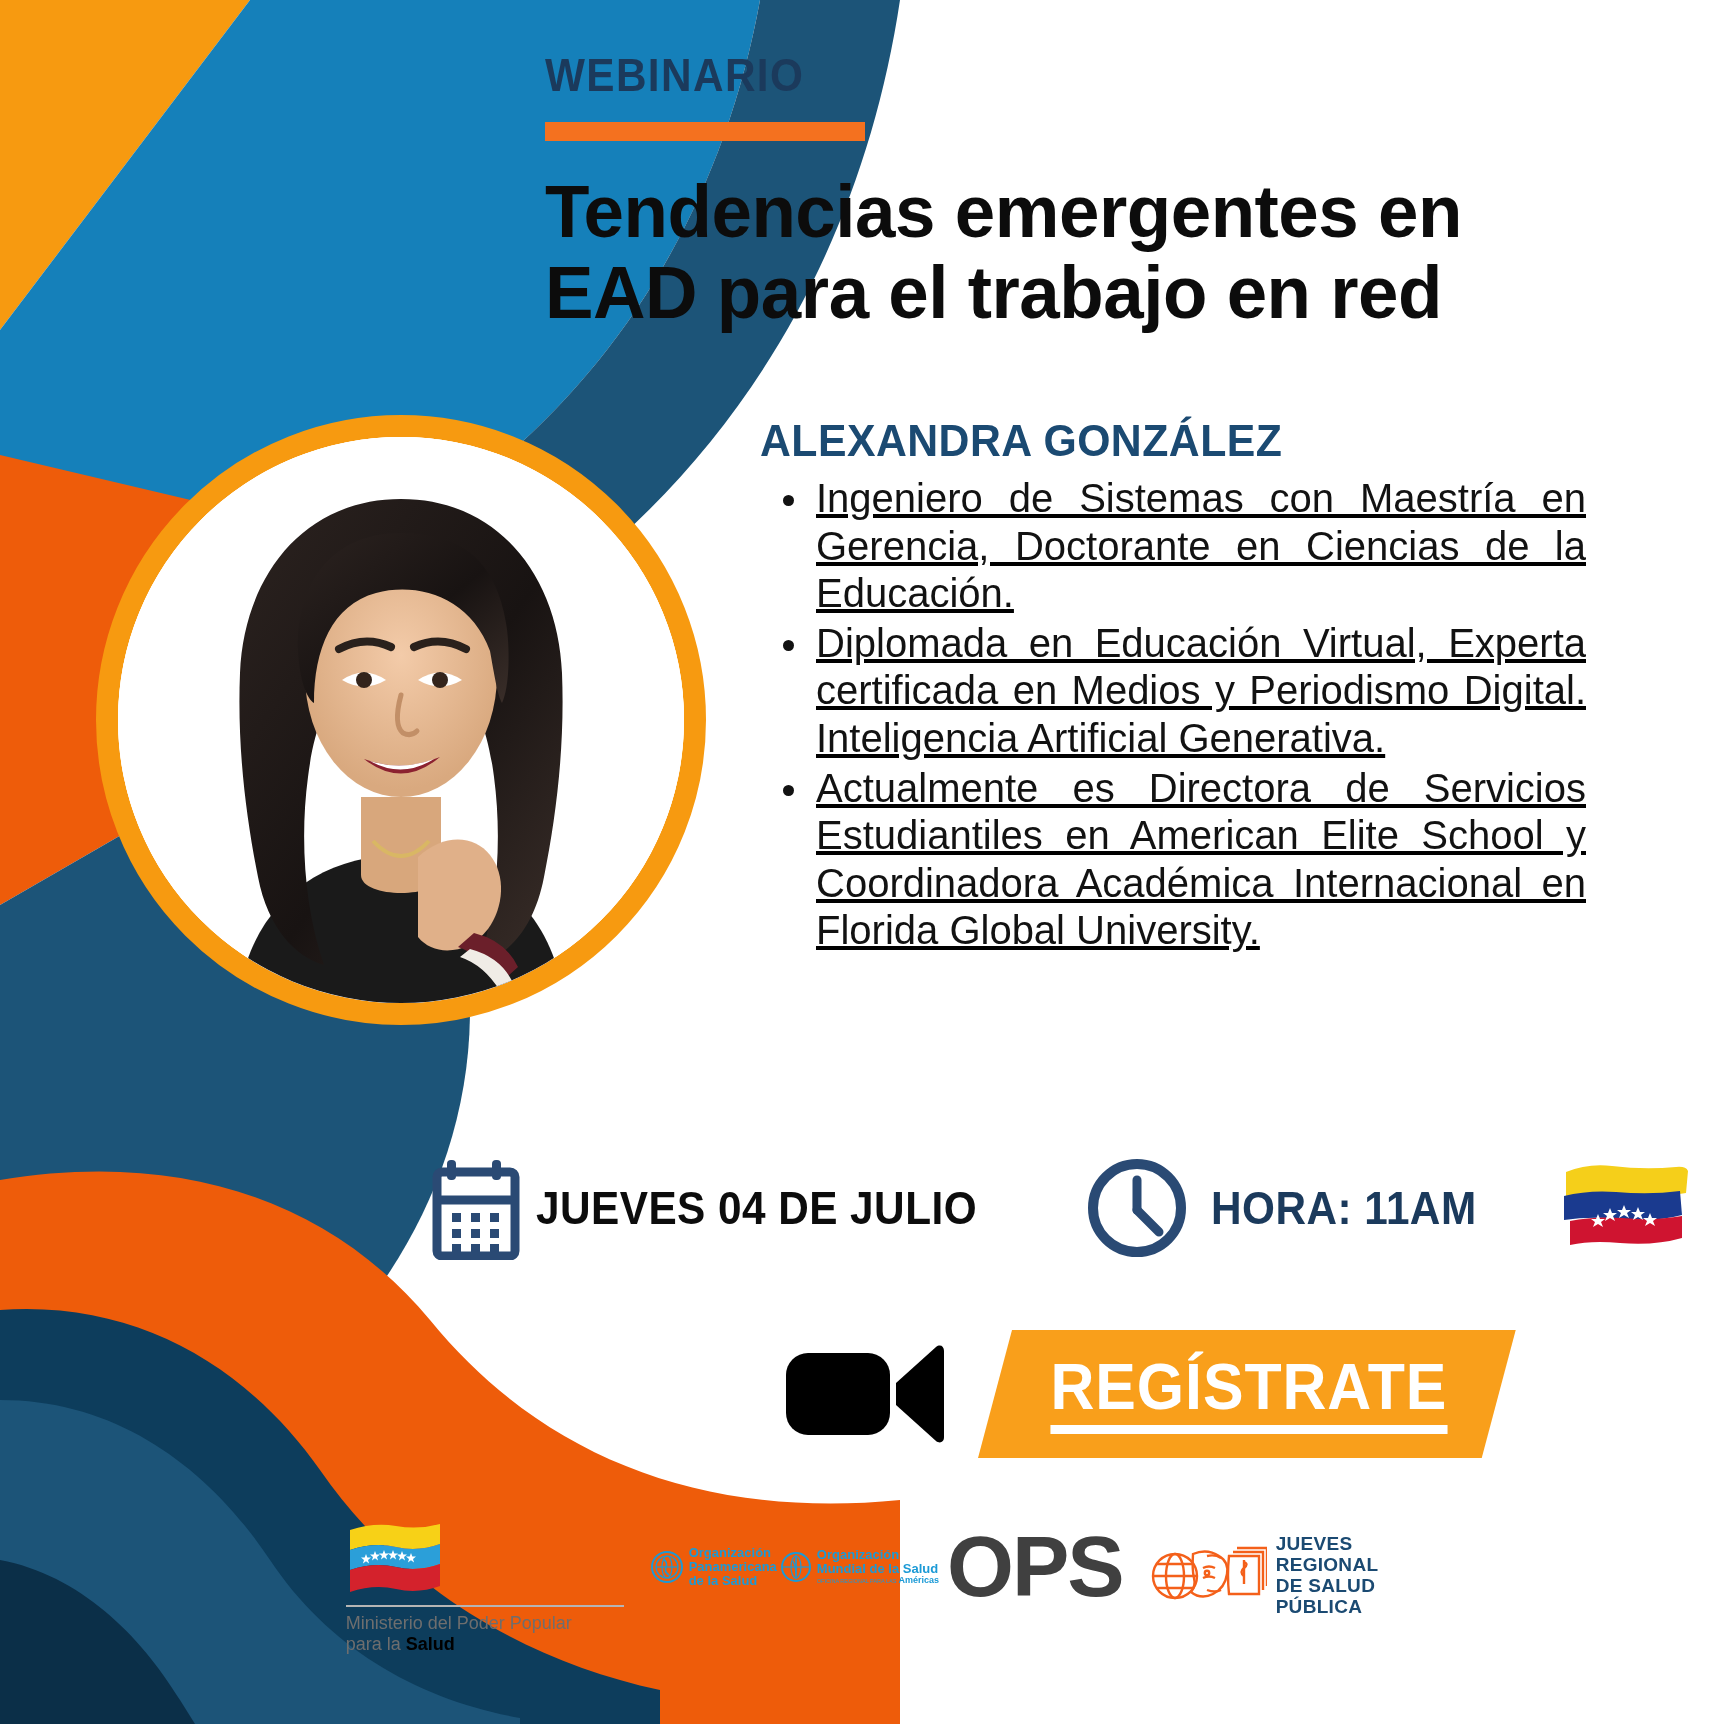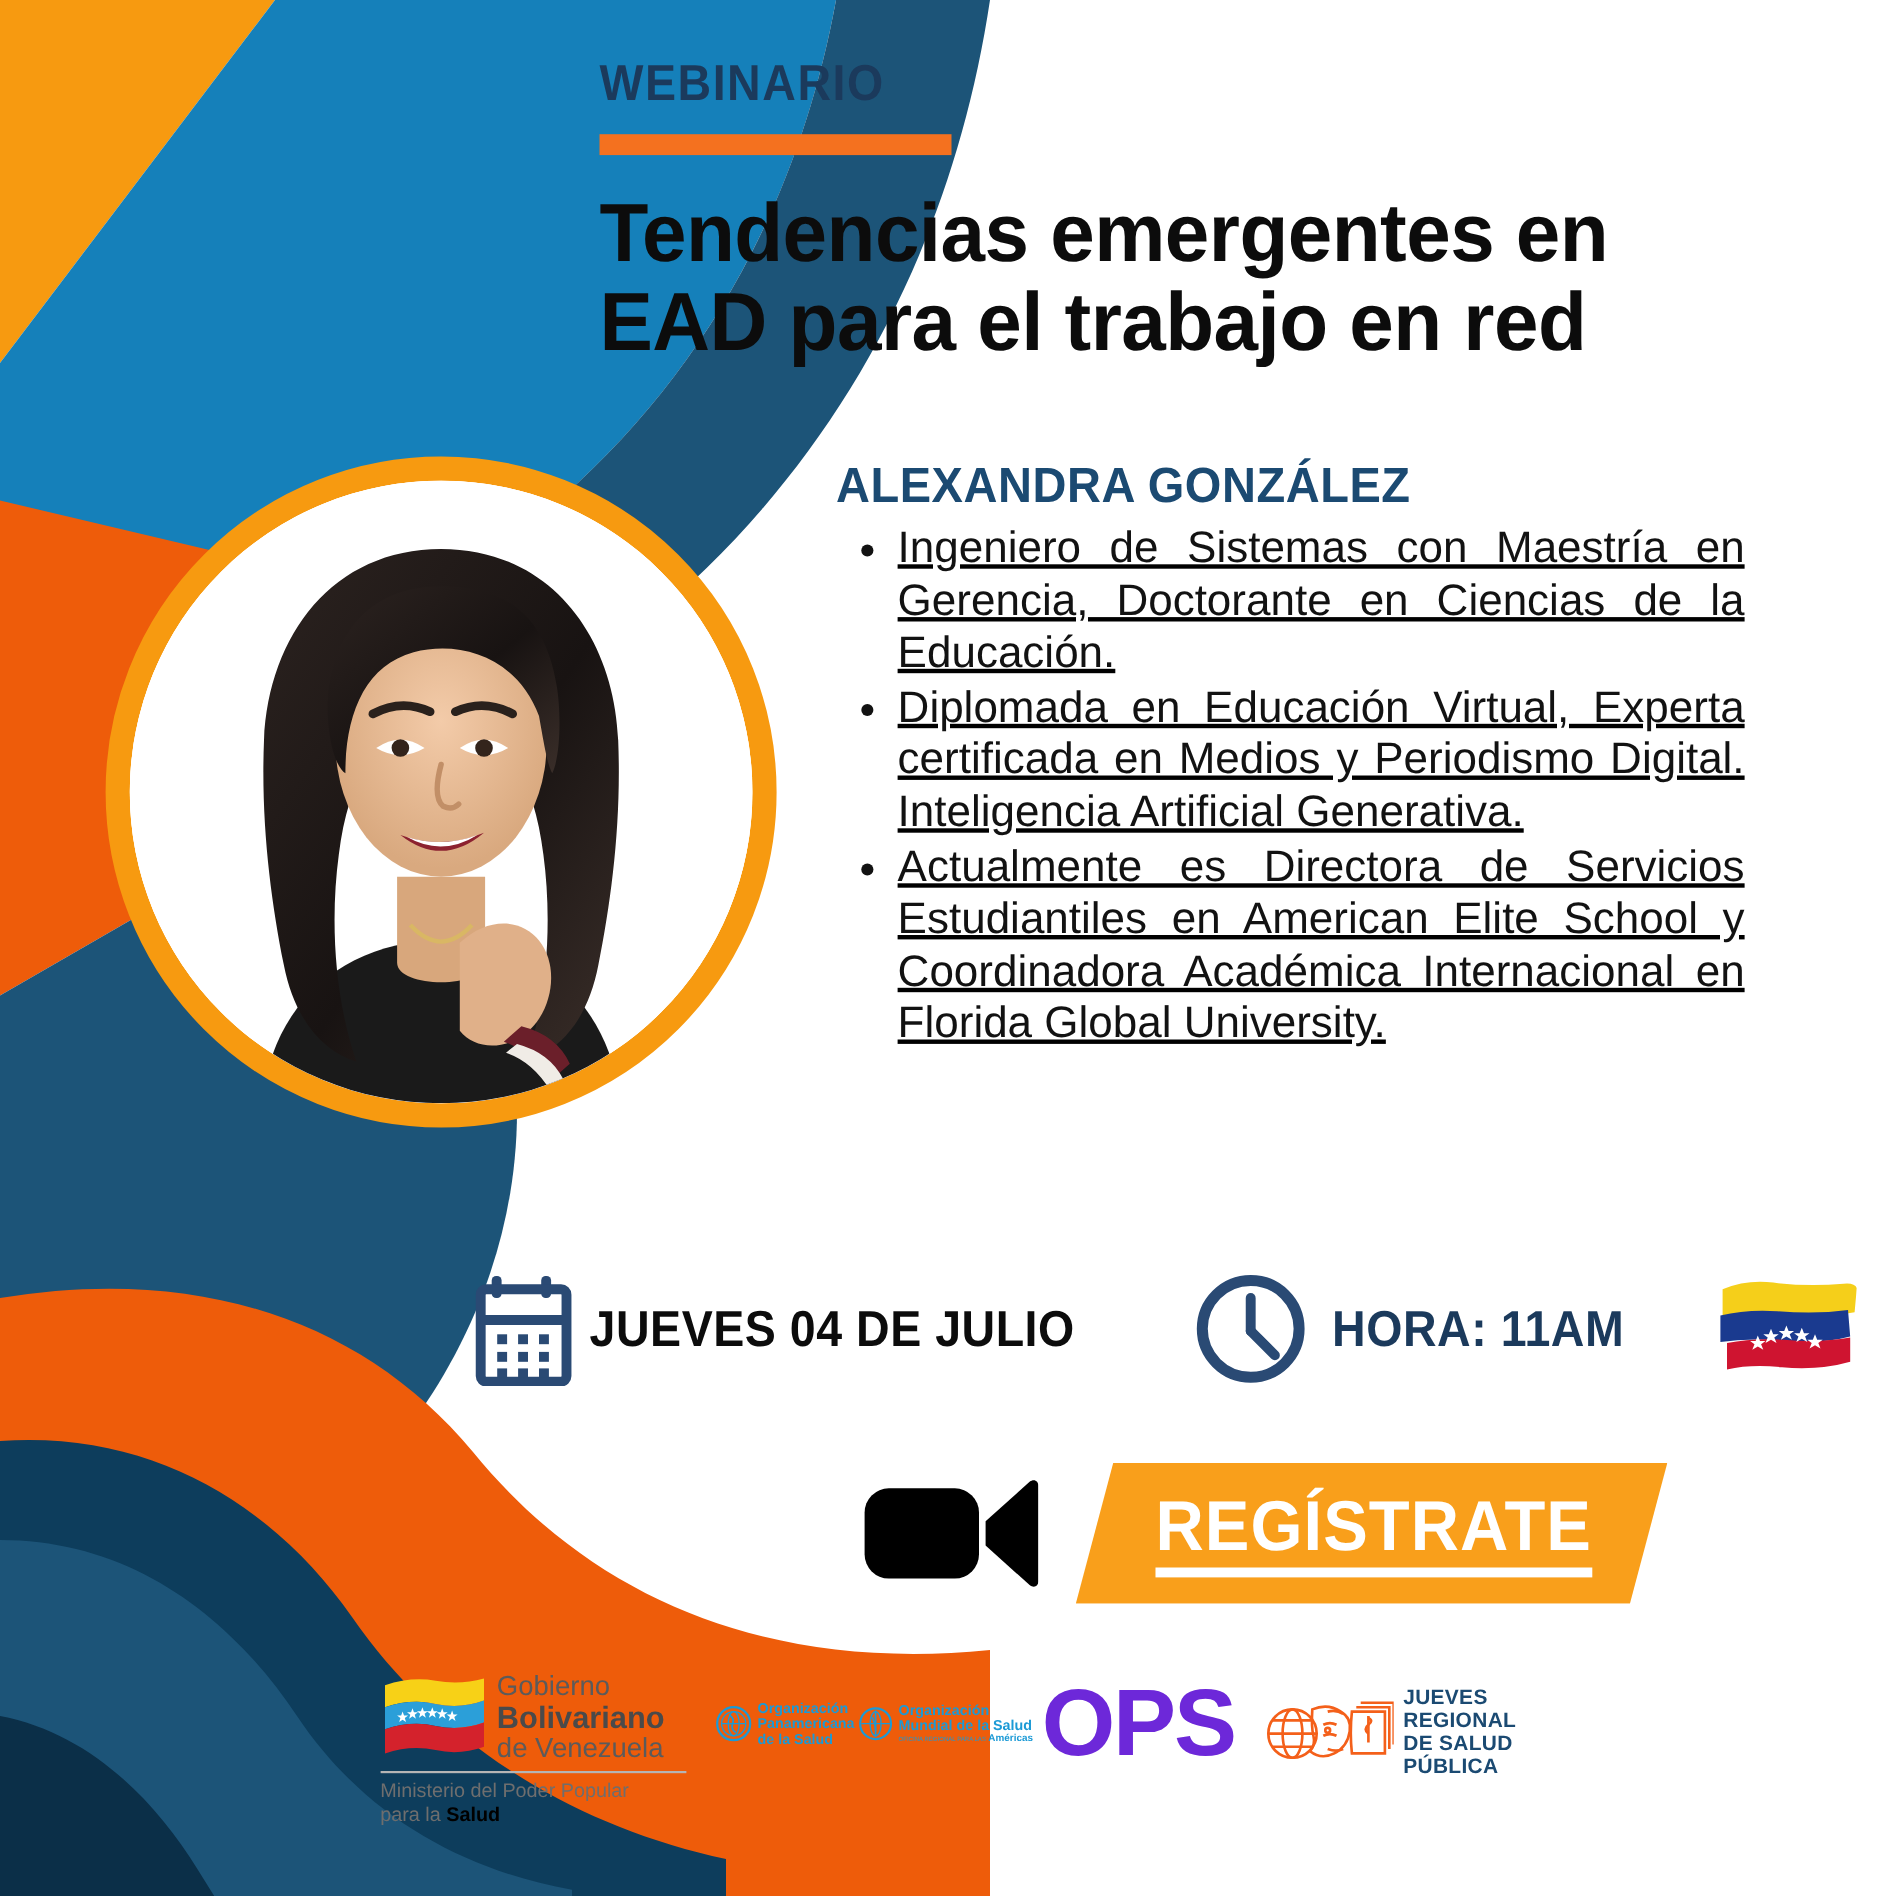--- a/index.html
+++ b/index.html
@@ -169,21 +169,21 @@
 
   .ops-logo{display:flex;align-items:center;gap:8px;margin-top:10px;}
   .ops-marks{display:flex;flex-direction:row;gap:3px;}
   .ops-mark-row{display:flex;align-items:center;gap:5px;}
   .ops-mark-txt{
     font-size:13px;line-height:1.06;color:#1b9ad6;font-weight:bold;
   }
   .ops-americas{font-size:9px;color:#1b9ad6;font-weight:bold;text-align:right;}
   .ops-americas .tiny{font-size:5.5px;color:#1b9ad6;font-weight:normal;}
   .ops-big{
-    font-size:86px;font-weight:bold;color:#6d28d9;letter-spacing:-2px;line-height:.86;
+    font-size:86px;font-weight:bold;color:#404040;letter-spacing:-2px;line-height:.86;
   }
 
   .cvsp-logo{display:flex;align-items:center;gap:9px;margin-top:14px;}
   .cvsp-txt{
     font-size:19px;line-height:1.1;color:#1b4a72;font-weight:bold;letter-spacing:.3px;
   }
 </style>
 </head>
 <body>
 
@@ -348,25 +348,20 @@
           <path d="M4,50 q24,-8 46,-3 q22,5 44,-3 l0,22 q-22,8 -44,3 q-22,-5 -46,3 Z" fill="#d4222c"></path>
           <g fill="#ffffff">
             <polygon points="20,34 21.3,37.6 25,37.6 22,39.9 23.1,43.5 20,41.3 16.9,43.5 18,39.9 15,37.6 18.7,37.6"></polygon>
             <polygon points="29,31 30.3,34.6 34,34.6 31,36.9 32.1,40.5 29,38.3 25.9,40.5 27,36.9 24,34.6 27.7,34.6"></polygon>
             <polygon points="38,30 39.3,33.6 43,33.6 40,35.9 41.1,39.5 38,37.3 34.9,39.5 36,35.9 33,33.6 36.7,33.6"></polygon>
             <polygon points="47,30 48.3,33.6 52,33.6 49,35.9 50.1,39.5 47,37.3 43.9,39.5 45,35.9 42,33.6 45.7,33.6"></polygon>
             <polygon points="56,31 57.3,34.6 61,34.6 58,36.9 59.1,40.5 56,38.3 52.9,40.5 54,36.9 51,34.6 54.7,34.6"></polygon>
             <polygon points="65,33 66.3,36.6 70,36.6 67,38.9 68.1,42.5 65,40.3 61.9,42.5 63,38.9 60,36.6 63.7,36.6"></polygon>
           </g>
         </svg>
-        <div class="gob-words">
-          <div class="gob-w1">Gobierno</div>
-          <div class="gob-w2">Bolivariano</div>
-          <div class="gob-w3">de Venezuela</div>
-        </div>
       </div>
       <div class="gob-divider"></div>
       <div class="gob-min">
         <div>Ministerio del Poder Popular</div>
         <div><span>para la </span><b>Salud</b></div>
       </div>
     </div>
 
     <div class="ops-logo">
       <div class="ops-marks">

